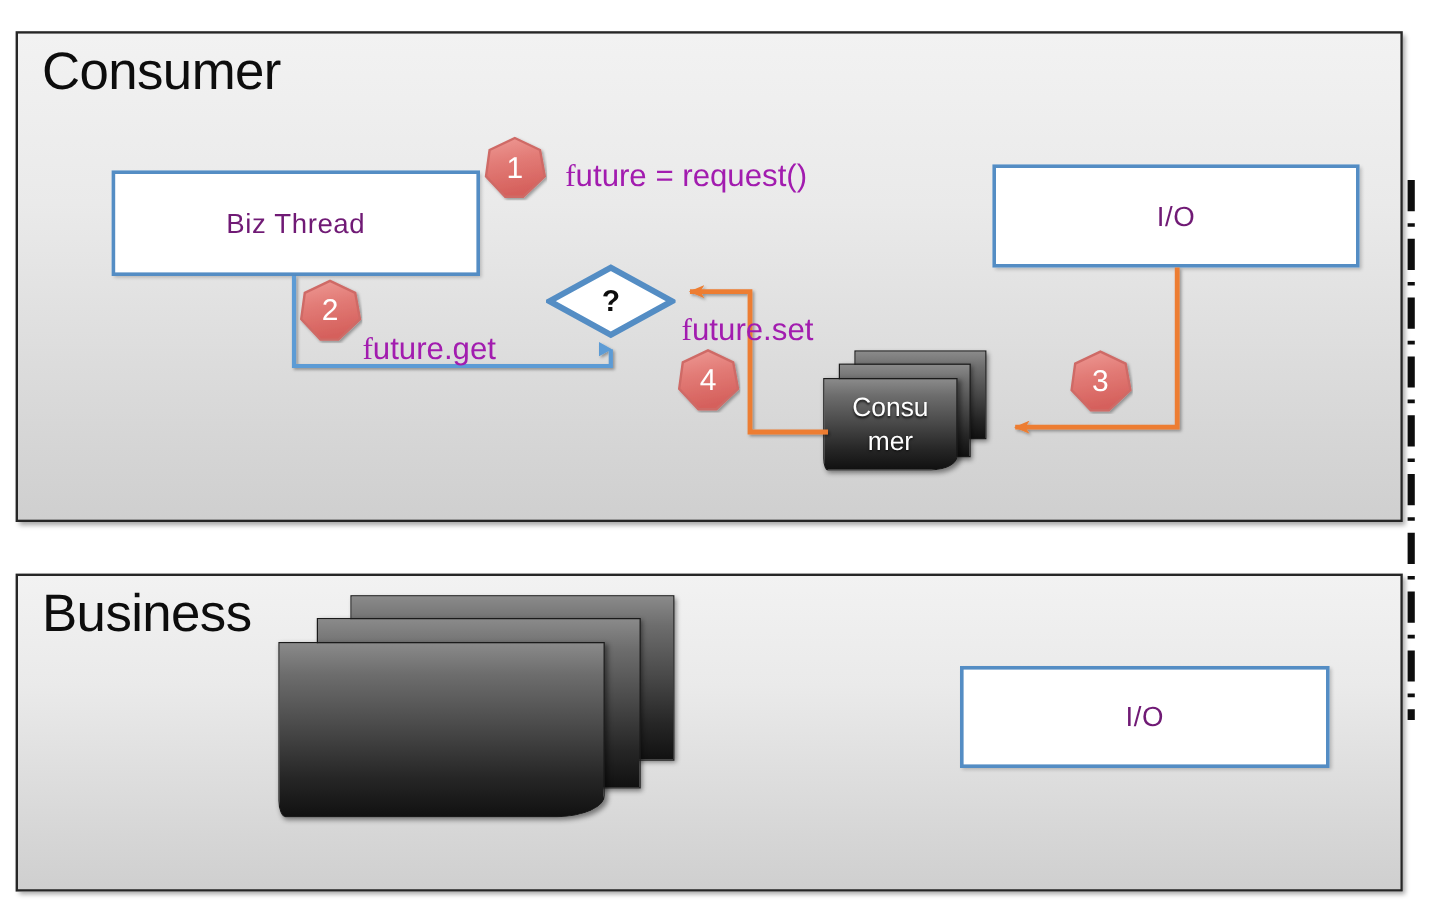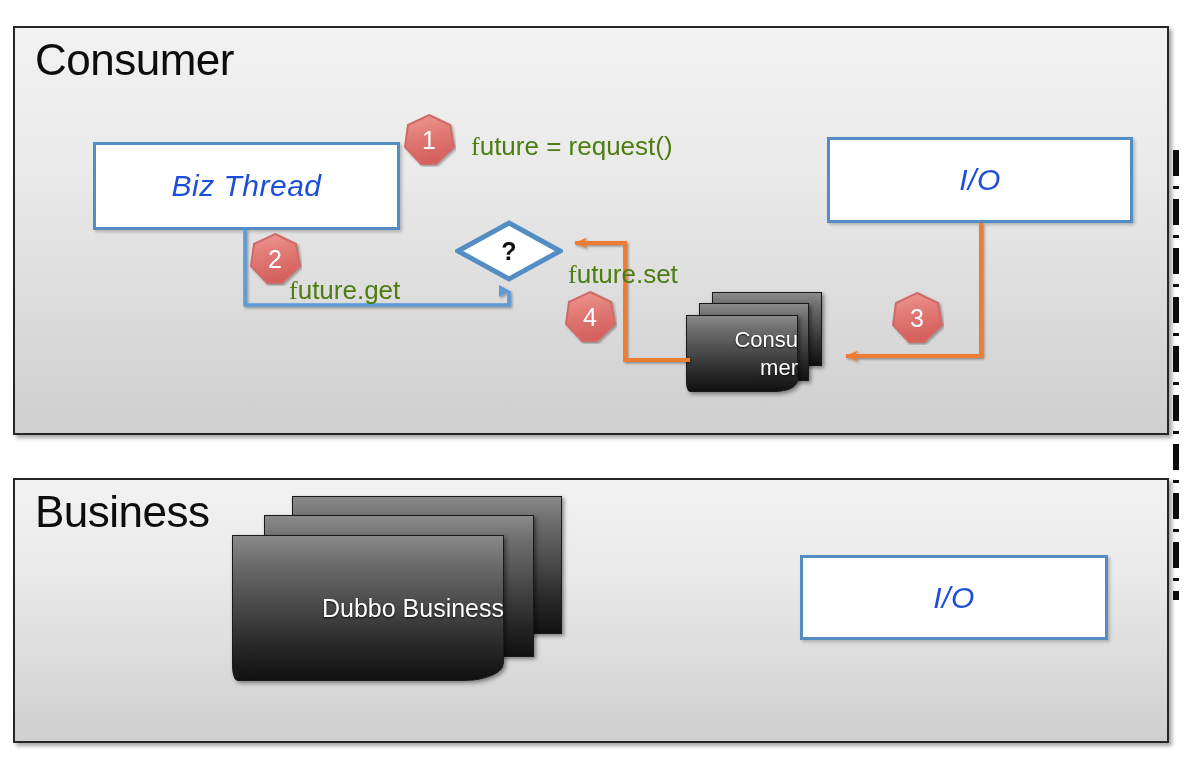--- a/index.html
+++ b/index.html
@@ -48,25 +48,24 @@
     position: absolute;
     box-sizing: border-box;
     background: #ffffff;
     border: 3px solid #548dc4;
     box-shadow: 2px 2px 3px rgba(0,0,0,0.22);
     display: flex;
     align-items: center;
     justify-content: center;
   }
   .blue-box span {
-    font-size: 30px;
-    color: #1d4ed8;
+    font-size: 23px;
+    color: #701a75;
     font-family: "Liberation Sans", sans-serif;
     letter-spacing: 0.5px;
-    font-style: italic;
   }
   #biz-thread-box { left: 93px;  top: 142px; width: 307px; height: 88px; }
   #io-consumer-box { left: 827px; top: 137px; width: 306px; height: 86px; }
   #io-provider-box { left: 800px; top: 555px; width: 308px; height: 85px; }
 
   
   #decision-diamond {
     position: absolute;
     left: 455px;
     top: 220px;
@@ -92,21 +91,21 @@
     position: absolute;
     box-sizing: border-box;
     border: 1.5px solid #1a1a1a;
     background: linear-gradient(to bottom, #8a8a8a 0%, #6d6d6d 18%, #4a4a4a 48%, #262626 78%, #111111 100%);
     box-shadow: 2px 2px 4px rgba(0,0,0,0.45);
   }
   .stack .card-label {
     position: absolute;
     display: flex;
     flex-direction: column;
-    align-items: flex-end;
+    align-items: center;
     justify-content: center;
     color: #ffffff;
     text-align: center;
     font-family: "Liberation Sans", sans-serif;
     text-shadow: 0 1px 2px rgba(0,0,0,0.8);
   }
 
   
   #consumer-stack { left: 686px; top: 292px; width: 150px; height: 110px; }
   #consumer-stack .c3 { left: 26px; top: 0;   width: 110px; height: 74px; }
@@ -152,29 +151,29 @@
   }
   #badge-1 { left: 402px; top: 113px; }
   #badge-2 { left: 248px; top: 232px; }
   #badge-3 { left: 890px; top: 291px; }
   #badge-4 { left: 563px; top: 290px; }
 
   
   .edge-label {
     position: absolute;
     font-size: 26px;
-    color: #4d7c0f;
+    color: #a21caf;
     white-space: nowrap;
     font-family: "Liberation Serif", serif;
   }
   .edge-label .rest {
     font-family: "Liberation Sans", sans-serif;
   }
   #label-request { left: 471px; top: 131px; }
-  #label-get     { left: 289px; top: 275px; }
+  #label-get     { left: 302px; top: 275px; }
   #label-set     { left: 568px; top: 259px; }
 </style>
 </head>
 <body>
 
 <div id="stage">
 
   <div class="panel" id="consumer-panel">
     <div class="panel-title">Consumer</div>
   </div>
@@ -206,21 +205,20 @@
 
   <div class="panel" id="provider-panel">
     <div class="panel-title">Business</div>
   </div>
 
   <div class="stack" id="dubbo-stack">
     <div class="card c3"></div>
     <div class="card c2"></div>
     <div class="card c1"></div>
     <div class="card-label">
-      <div>Dubbo Business</div>
     </div>
   </div>
 
   <div class="blue-box" id="io-provider-box">
     <span>I/O</span>
   </div>
 
   <svg id="connectors">
     <defs>
       <marker id="blue-arrow" markerWidth="10" markerHeight="8" refX="9" refY="4" orient="auto" markerUnits="userSpaceOnUse">

